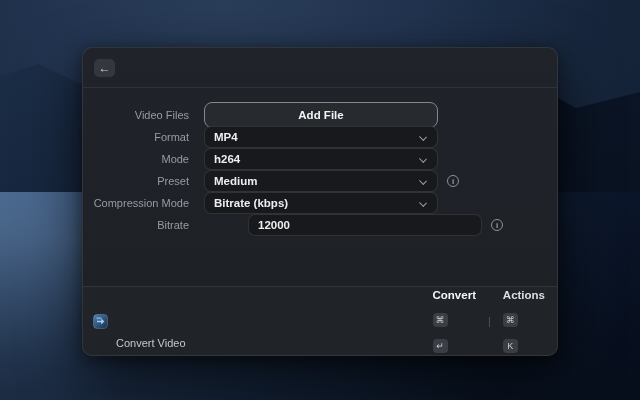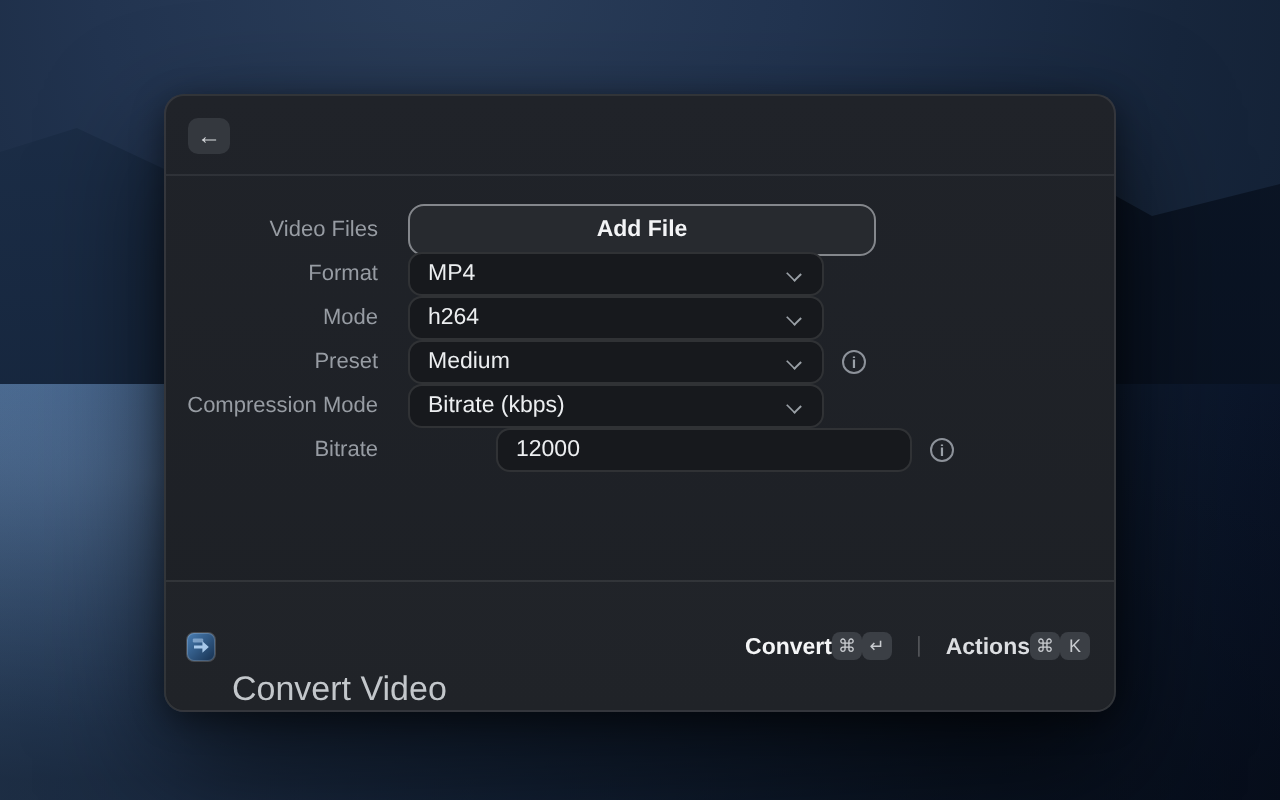--- a/index.html
+++ b/index.html
@@ -61,27 +61,27 @@
 
   
   .form-area { flex: 1; padding-top: 16px; display: flex; flex-direction: column; }
   .form-row { display: flex; align-items: center; height: 22px; }
   .row-label {
     width: 106px; margin-right: 15px;
     text-align: right;
     color: #979ca3; font-size: 11px;
   }
   .field {
-    width: 208px; height: 22px;
+    width: 234px; height: 22px;
     background: #17191d;
     border: 1px solid rgba(255,255,255,0.11);
     border-radius: 7px;
     display: flex; align-items: center;
     padding: 0 9px;
-    color: #eceef0; font-size: 11.5px; font-weight: 400;
+    color: #eceef0; font-size: 11.5px; font-weight: 700;
     position: relative;
     cursor: pointer;
   }
   .add-file-button {
     width: 234px; height: 26px;
     background: #272a2f;
     border: 1.5px solid #84878c;
     border-radius: 8px;
     color: #f3f4f6; font-size: 11.5px; font-weight: 700;
     display: flex; align-items: center; justify-content: center;
@@ -113,23 +113,23 @@
   
   .window-footer {
     flex: 0 0 34px;
     border-top: 1px solid rgba(255,255,255,0.08);
     background: rgba(255,255,255,0.015);
     border-radius: 0 0 10px 10px;
     display: flex; align-items: center; justify-content: space-between;
     padding: 0 10px;
   }
   .footer-left { display: flex; align-items: center; gap: 8px; }
-  .footer-app-name { color: #c3c7cb; font-size: 17px; margin-top: 44px; }
+  .footer-app-name { color: #c3c7cb; font-size: 11px; margin-top: 44px; }
   .footer-right { display: flex; align-items: center; gap: 7px; }
-  .footer-action { display: flex; align-items: flex-end; gap: 0; cursor: pointer; background: none; border: none; padding: 2px 2px; border-radius: 5px; }
+  .footer-action { display: flex; align-items: flex-start; gap: 12px; cursor: pointer; background: none; border: none; padding: 2px 2px; border-radius: 5px; flex-direction: column; }
   .action-label { font-size: 11.5px; }
   .action-label.primary { color: #f4f5f6; font-weight: 700; }
   .action-label.secondary { color: #dcdee1; font-weight: 700; }
   .key-badge {
     min-width: 15px; height: 14px;
     padding: 0 2px;
     background: #3b3f45;
     border-radius: 4px;
     color: #c9ccd0; font-size: 9px; line-height: 1;
     display: flex; align-items: center; justify-content: center;

